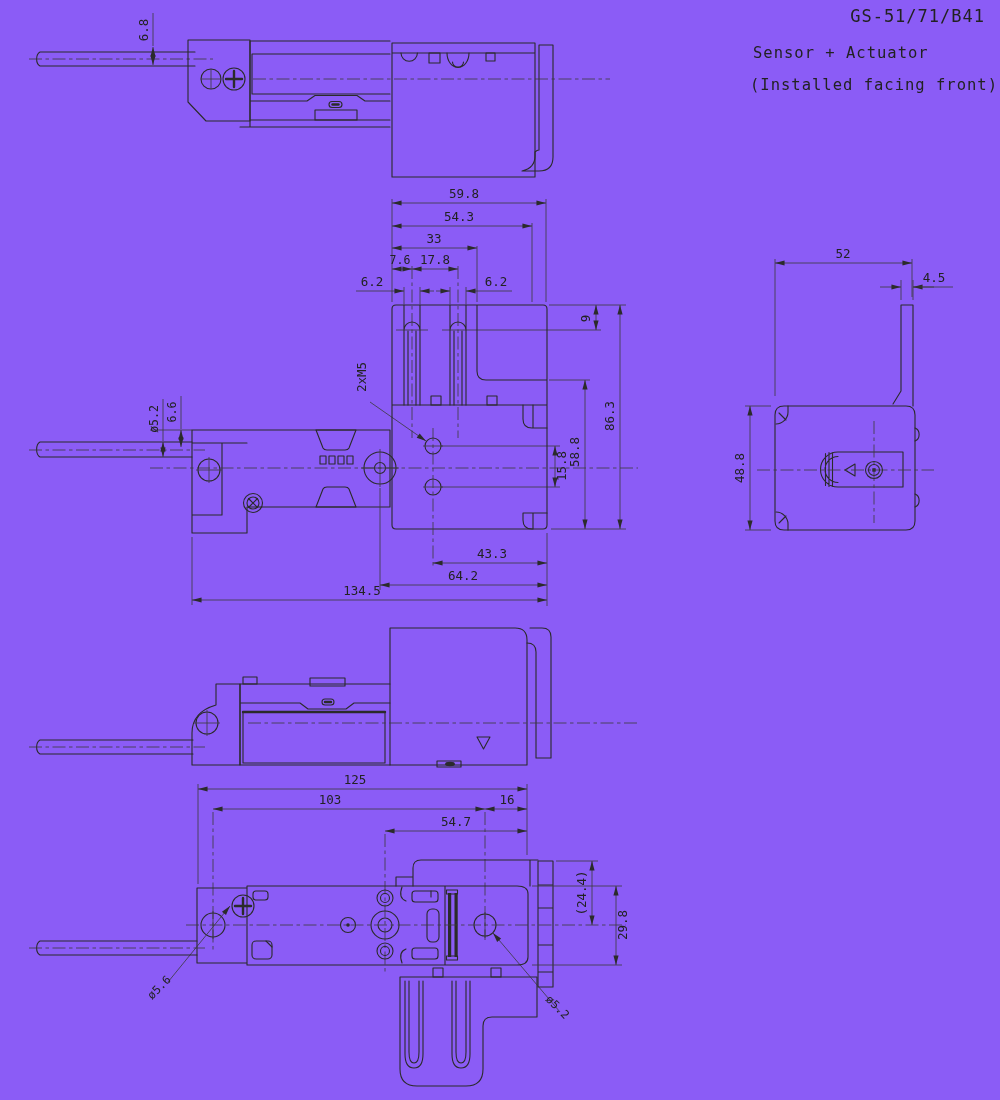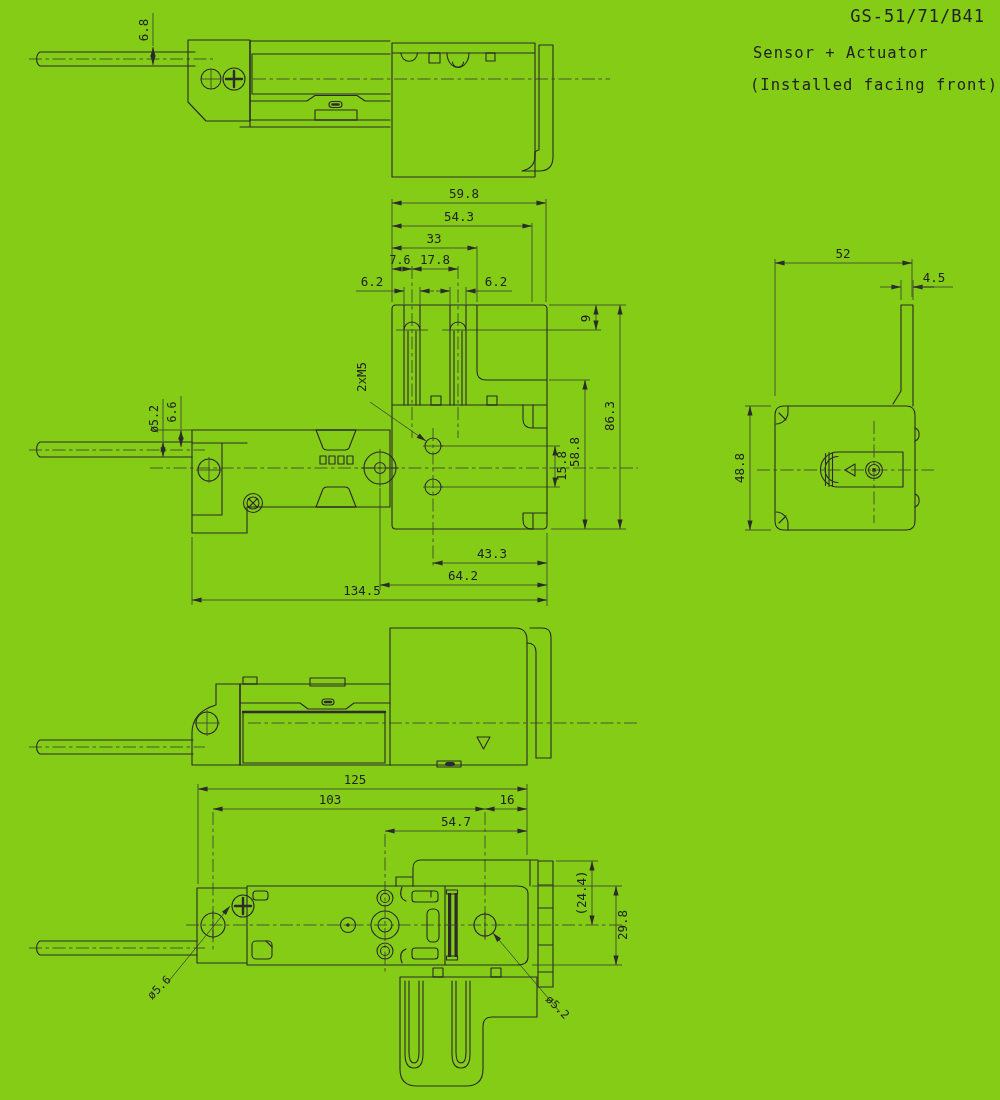--- a/index.html
+++ b/index.html
@@ -1,16 +1,16 @@
 <!DOCTYPE html>
 <html><head>
 <meta charset="utf-8">
 <style>
   html,body{margin:0;padding:0;background:#fff;}
-  #stage{position:relative;width:1000px;height:1100px;background:#84cc16;overflow:hidden;}
+  #stage{position:relative;width:1000px;height:1100px;background:#8b5cf6;overflow:hidden;}
   svg{display:block}
   .ln{fill:none;stroke:#2b2b2b;stroke-width:1.1;stroke-linecap:round;stroke-linejoin:round}
   .thk{fill:none;stroke:#2b2b2b;stroke-width:2.4;stroke-linecap:round}
   .cl{fill:none;stroke:#3a3a3a;stroke-width:.8;stroke-dasharray:13 3.5 3.5 3.5}
   .ext{fill:none;stroke:#3a3a3a;stroke-width:.8}
   .dim{fill:none;stroke:#3a3a3a;stroke-width:.8}
   .fill{fill:#2b2b2b;stroke:none}
   .dimtxt{font:12.5px "DejaVu Sans Mono",monospace;fill:#222;text-anchor:middle}
   .sm{font-size:11.5px}
   .start{text-anchor:start}

